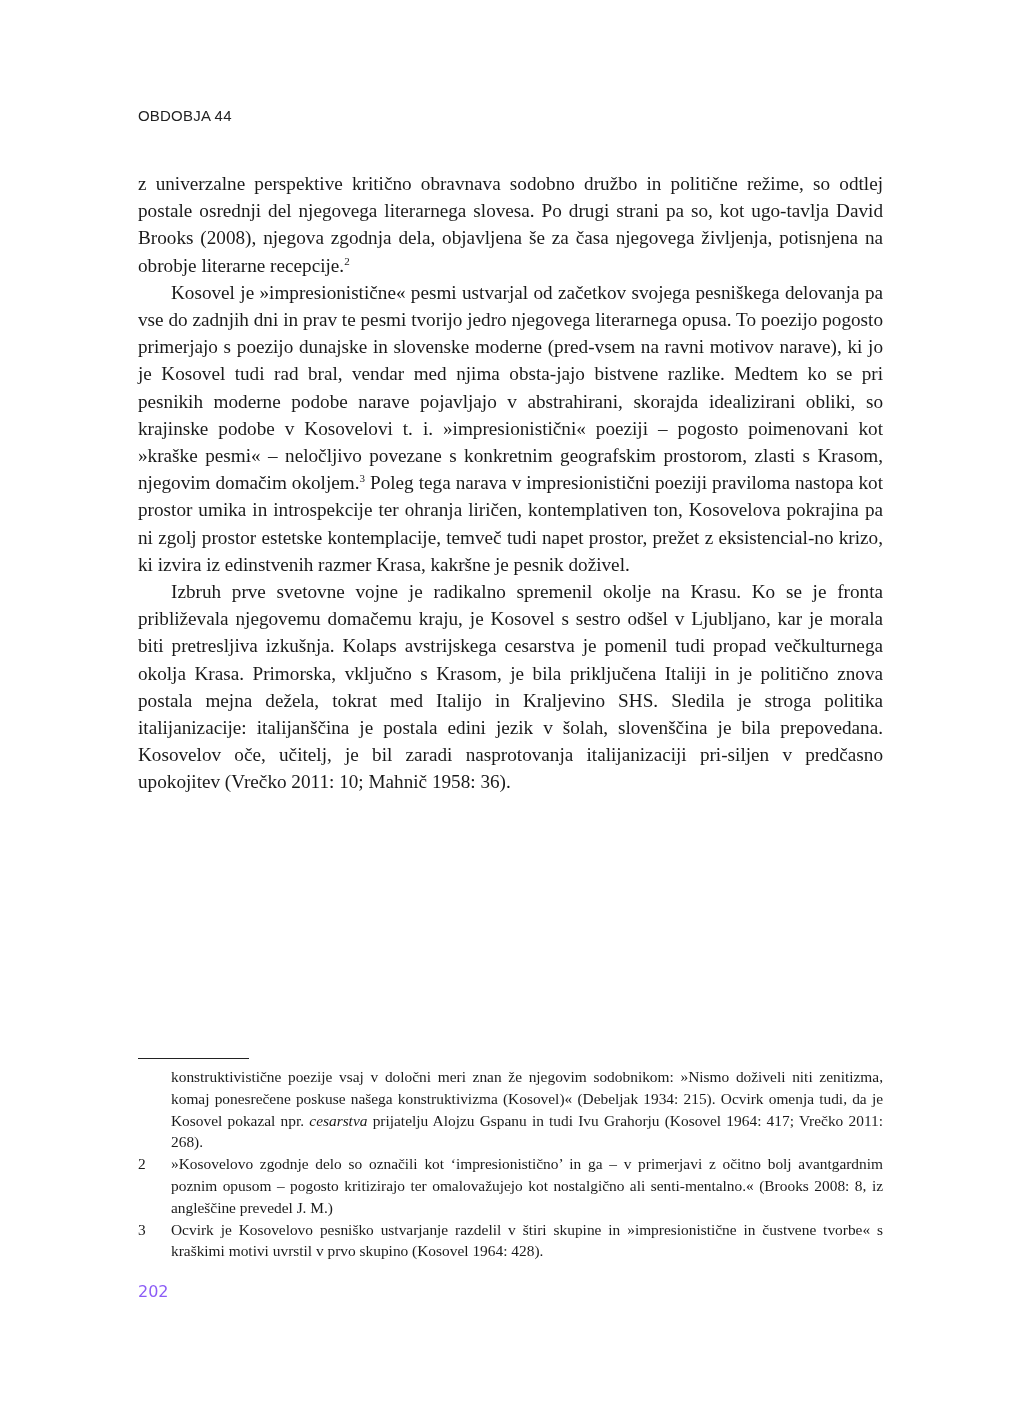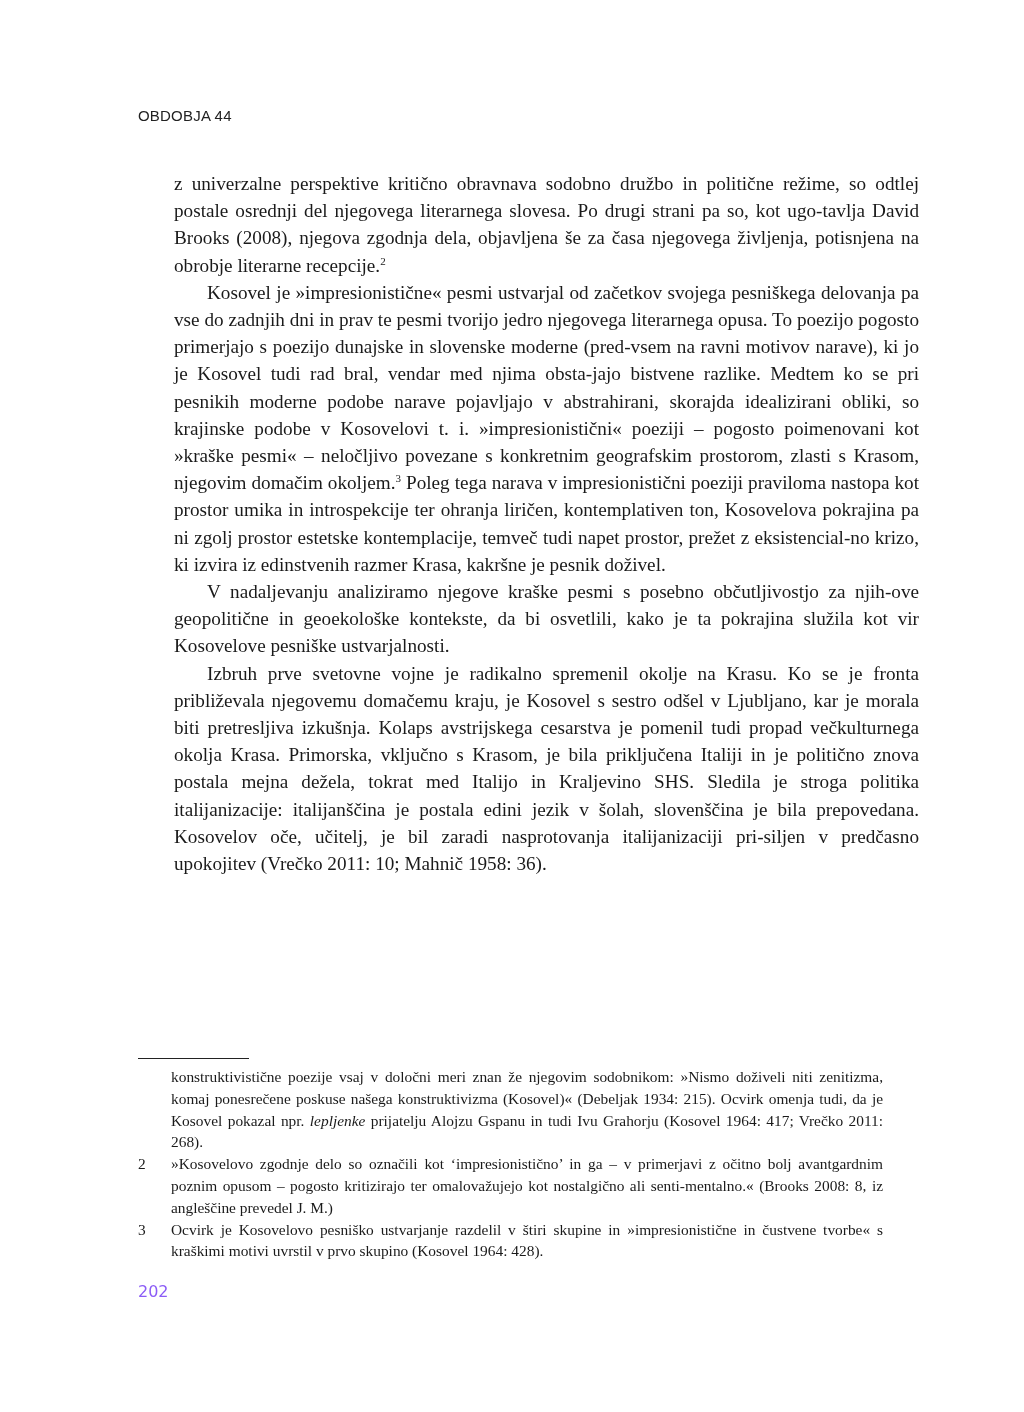--- a/index.html
+++ b/index.html
@@ -6,21 +6,21 @@
     body { width: 1024px; height: 1412px; position: relative; overflow: hidden; }
     .page { position: absolute; left: 0; top: 0; width: 1001px; height: 1412px; background: #fff; }
     .running-head {
       position: absolute; left: 138px; top: 107px;
       font-family: "Liberation Sans", sans-serif; font-size: 15px; color: #222;
       letter-spacing: 0.2px;
     }
     .body-text {
       position: absolute; left: 138px; top: 170px; width: 745px;
       font-family: "Liberation Serif", serif; font-size: 19.2px; line-height: 27.2px;
-      color: #1a1a1a; text-align: justify; hyphens: manual; margin-left: 36px;
+      color: #1a1a1a; text-align: justify; hyphens: manual;
     }
     .body-text p { margin: 0; }
     .body-text p.indent { text-indent: 33px; }
     .body-text sup { font-size: 11px; line-height: 0; vertical-align: 7px; }
     .section-heading {
       font-family: "DejaVu Sans", sans-serif; font-weight: bold; font-size: 18px;
       color: #1a1a1a; margin: 38px 0 0 0; padding-left: 33px; letter-spacing: -0.4px;
       line-height: 27px;
     }
     .footnote-rule {
@@ -45,31 +45,30 @@
 
 <div class="page">
 
   <div class="running-head">OBDOBJA 44</div>
 
   <div class="body-text">
     <p><span>z univerzalne perspektive kritično obravnava sodobno družbo in politične režime, so odtlej postale osrednji del njegovega literarnega slovesa. Po drugi strani pa so, kot ugo-tavlja David Brooks (2008), njegova zgodnja dela, objavljena še za časa njegovega življenja, potisnjena na obrobje literarne recepcije.</span><sup>2</sup></p>
 
     <p class="indent"><span>Kosovel je »impresionistične« pesmi ustvarjal od začetkov svojega pesniškega delovanja pa vse do zadnjih dni in prav te pesmi tvorijo jedro njegovega literarnega opusa. To poezijo pogosto primerjajo s poezijo dunajske in slovenske moderne (pred-vsem na ravni motivov narave), ki jo je Kosovel tudi rad bral, vendar med njima obsta-jajo bistvene razlike. Medtem ko se pri pesnikih moderne podobe narave pojavljajo v abstrahirani, skorajda idealizirani obliki, so krajinske podobe v Kosovelovi t. i. »impresionistični« poeziji – pogosto poimenovani kot »kraške pesmi« – neločljivo povezane s konkretnim geografskim prostorom, zlasti s Krasom, njegovim domačim okoljem.</span><sup>3</sup><span> Poleg tega narava v impresionistični poeziji praviloma nastopa kot prostor umika in introspekcije ter ohranja liričen, kontemplativen ton, Kosovelova pokrajina pa ni zgolj prostor estetske kontemplacije, temveč tudi napet prostor, prežet z eksistencial-no krizo, ki izvira iz edinstvenih razmer Krasa, kakršne je pesnik doživel.</span></p>
 
-    <p class="indent"><span>V nadaljevanju analiziramo njegove kraške pesmi s posebno občutljivostjo za njih-ove geopolitične in geoekološke kontekste, da bi osvetlili, kako je ta pokrajina služila kot vir Kosovelove pesniške ustvarjalnosti.</span></p>
 
 
     <p class="indent">Izbruh prve svetovne vojne je radikalno spremenil okolje na Krasu. Ko se je fronta približevala njegovemu domačemu kraju, je Kosovel s sestro odšel v Ljubljano, kar je morala biti pretresljiva izkušnja. Kolaps avstrijskega cesarstva je pomenil tudi propad večkulturnega okolja Krasa. Primorska, vključno s Krasom, je bila priključena Italiji in je politično znova postala mejna dežela, tokrat med Italijo in Kraljevino SHS. Sledila je stroga politika italijanizacije: italijanščina je postala edini jezik v šolah, slovenščina je bila prepovedana. Kosovelov oče, učitelj, je bil zaradi nasprotovanja italijanizaciji pri-siljen v predčasno upokojitev (Vrečko 2011: 10; Mahnič 1958: 36).</p>
 
   </div>
 
   <div class="footnote-rule"></div>
 
   <div class="footnotes">
-    <p class="fn"><span>konstruktivistične poezije vsaj v določni meri znan že njegovim sodobnikom: »Nismo doživeli niti zenitizma, komaj ponesrečene poskuse našega konstruktivizma (Kosovel)« (Debeljak 1934: 215). Ocvirk omenja tudi, da je Kosovel pokazal npr. </span><em>lepljenke</em><span> prijatelju Alojzu Gspanu in tudi Ivu Grahorju (Kosovel 1964: 417; Vrečko 2011: 268).</span></p>
+    <p class="fn"><span>konstruktivistične poezije vsaj v določni meri znan že njegovim sodobnikom: »Nismo doživeli niti zenitizma, komaj ponesrečene poskuse našega konstruktivizma (Kosovel)« (Debeljak 1934: 215). Ocvirk omenja tudi, da je Kosovel pokazal npr. </span><em>cesarstva</em><span> prijatelju Alojzu Gspanu in tudi Ivu Grahorju (Kosovel 1964: 417; Vrečko 2011: 268).</span></p>
 
     <p class="fn"><span class="fn-num">2</span><span>»Kosovelovo zgodnje delo so označili kot ‘impresionistično’ in ga – v primerjavi z očitno bolj avantgardnim poznim opusom – pogosto kritizirajo ter omalovažujejo kot nostalgično ali senti-mentalno.« (Brooks 2008: 8, iz angleščine prevedel J. M.)</span></p>
 
     <p class="fn"><span class="fn-num">3</span><span>Ocvirk je Kosovelovo pesniško ustvarjanje razdelil v štiri skupine in »impresionistične in čustvene tvorbe« s kraškimi motivi uvrstil v prvo skupino (Kosovel 1964: 428).</span></p>
   </div>
 
   <div class="folio">202</div>
 
 </div>
 

